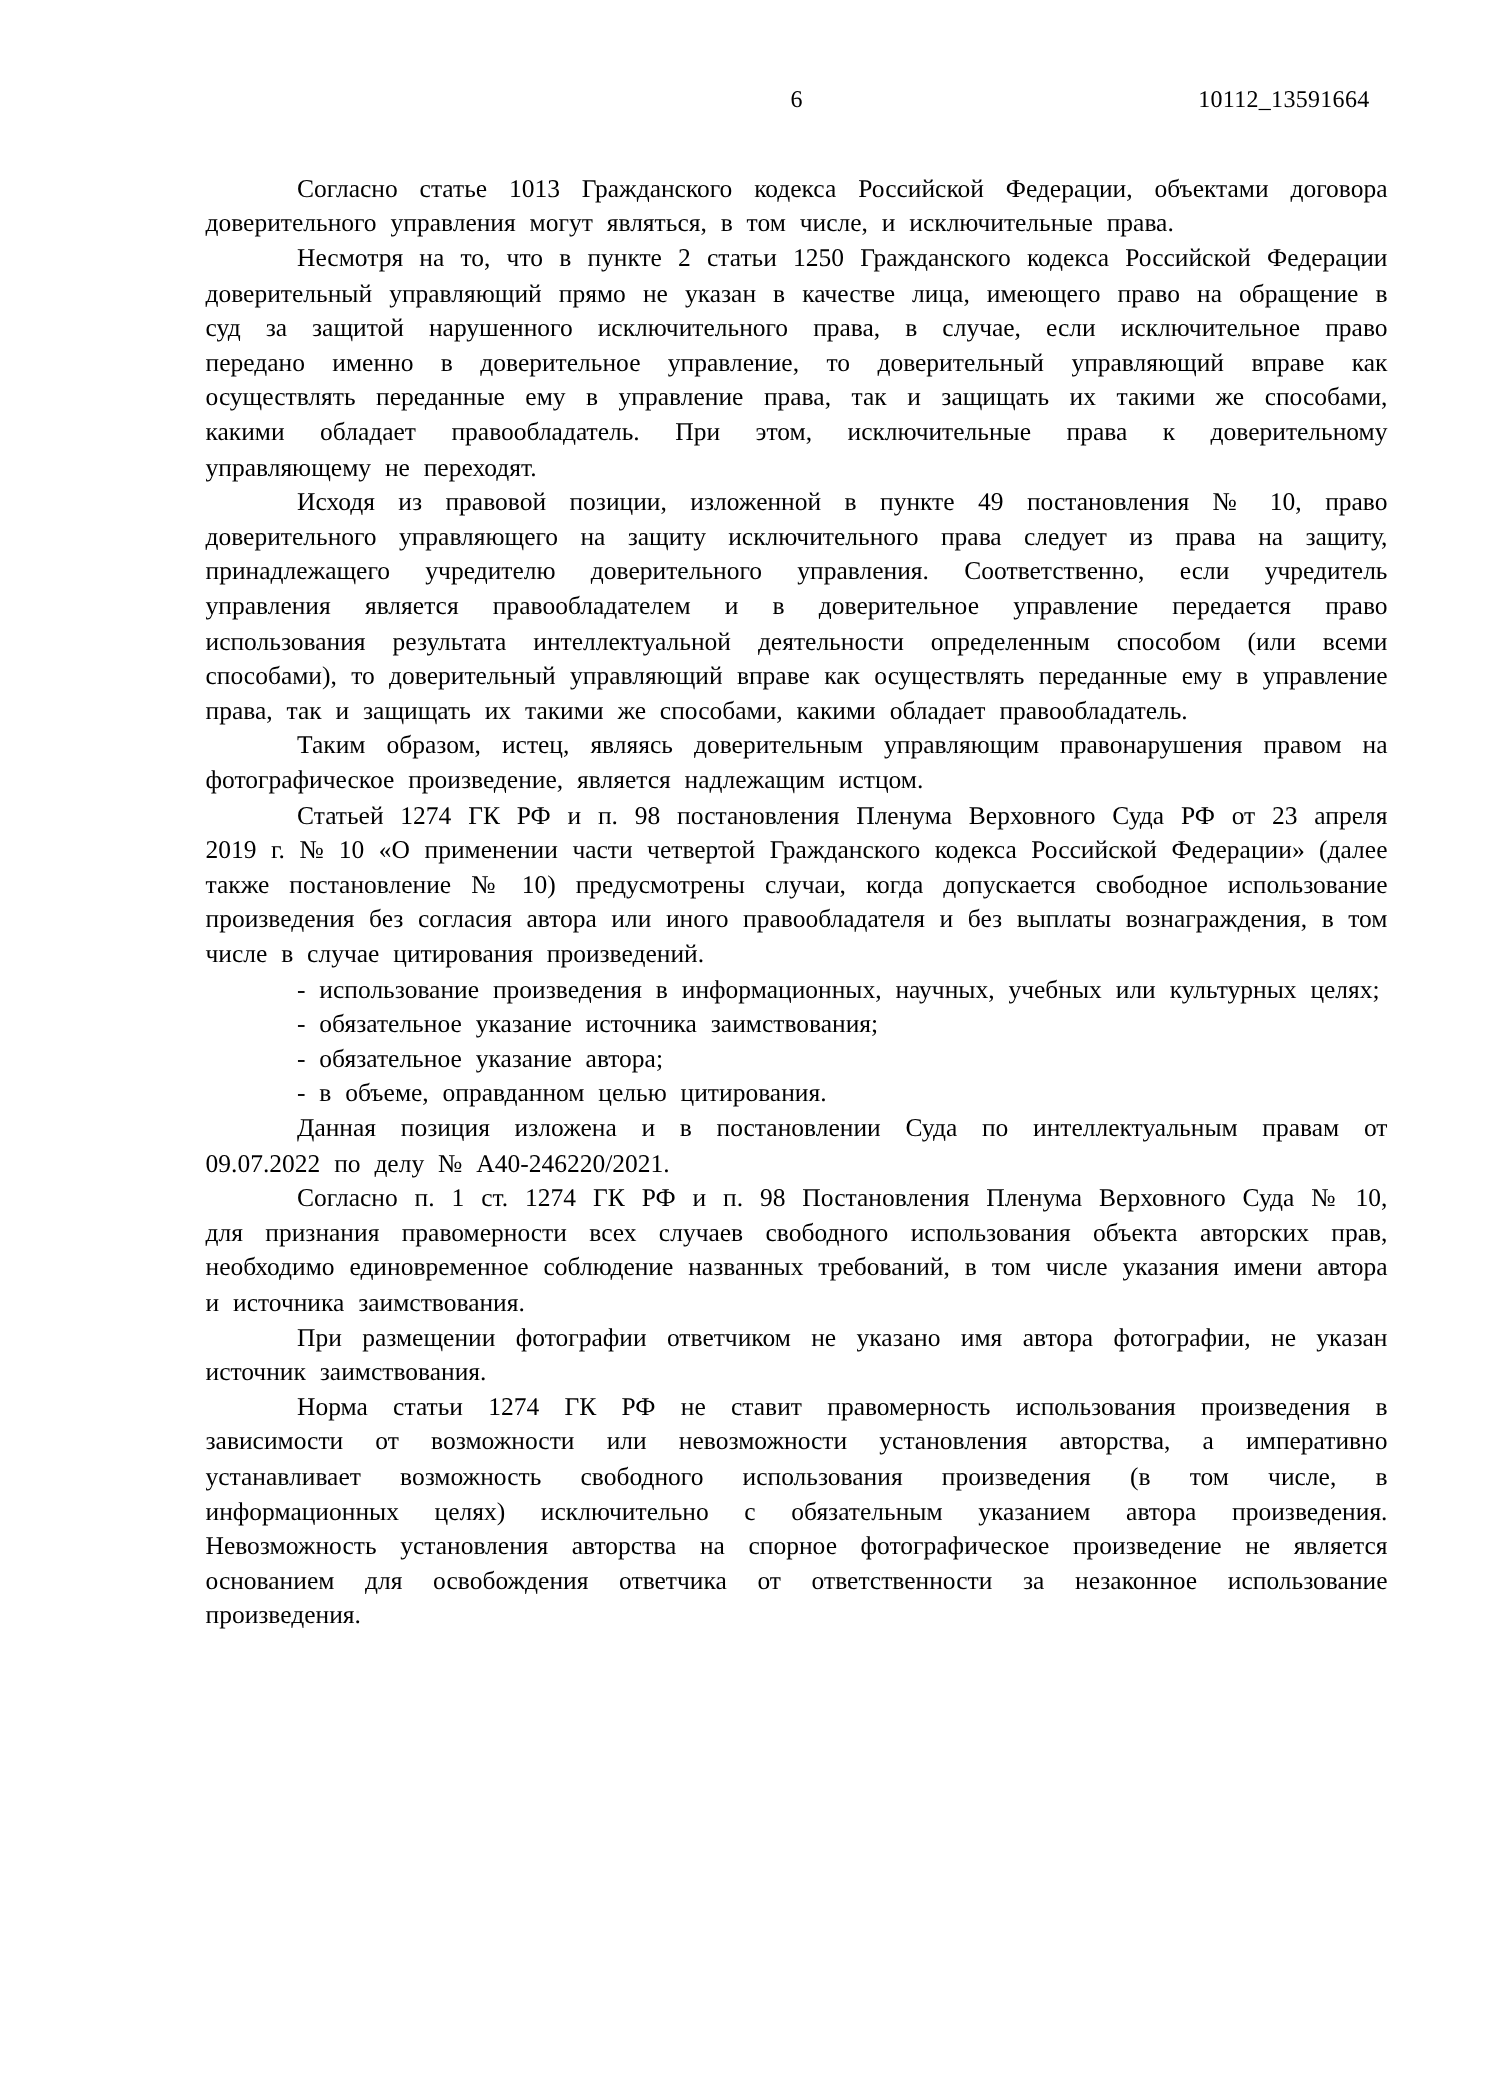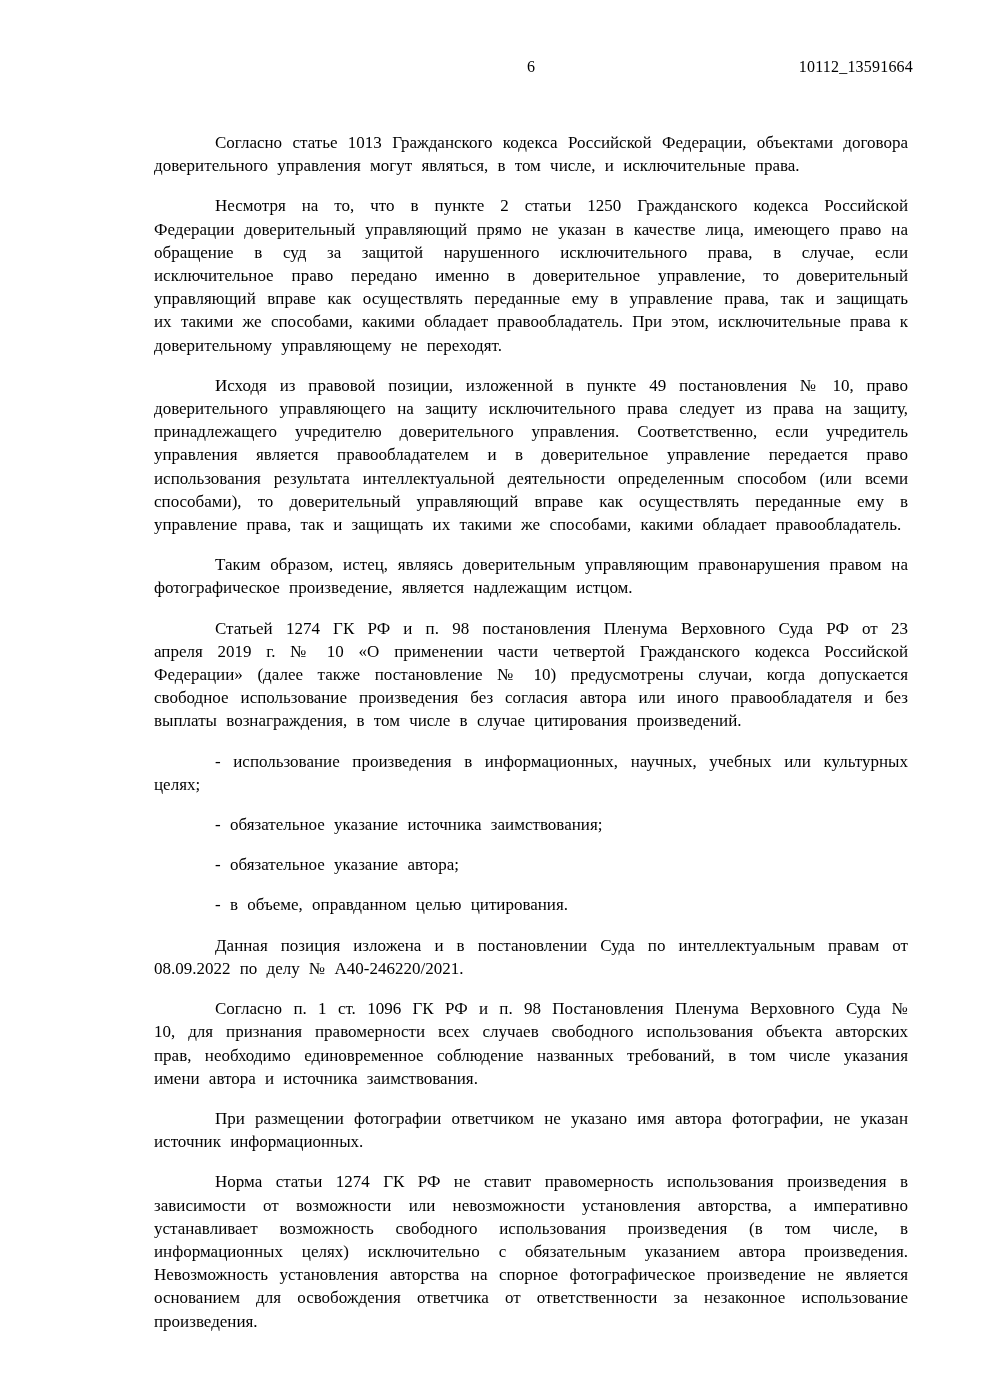--- a/index.html
+++ b/index.html
@@ -41,21 +41,21 @@
     position: absolute;
     top: 114px;
     left: 137px;
     width: 788px;
     font-size: 17px;
     line-height: 23.2px;
     text-align: justify;
     word-spacing: 5px;
   }
   .content p {
-    margin: 17px;
+    margin: 0;
     padding: 0;
     text-indent: 61px;
   }
 </style>
 </head>
 <body>
 
 <div class="page">
   <div class="header">
     <span class="page-num">6</span>
@@ -64,18 +64,18 @@
   <div class="content">
     <p>Согласно статье 1013 Гражданского кодекса Российской Федерации, объектами договора доверительного управления могут являться, в том числе, и исключительные права.</p>
     <p>Несмотря на то, что в пункте 2 статьи 1250 Гражданского кодекса Российской Федерации доверительный управляющий прямо не указан в качестве лица, имеющего право на обращение в суд за защитой нарушенного исключительного права, в случае, если исключительное право передано именно в доверительное управление, то доверительный управляющий вправе как осуществлять переданные ему в управление права, так и защищать их такими же способами, какими обладает правообладатель. При этом, исключительные права к доверительному управляющему не переходят.</p>
     <p>Исходя из правовой позиции, изложенной в пункте 49 постановления № 10, право доверительного управляющего на защиту исключительного права следует из права на защиту, принадлежащего учредителю доверительного управления. Соответственно, если учредитель управления является правообладателем и в доверительное управление передается право использования результата интеллектуальной деятельности определенным способом (или всеми способами), то доверительный управляющий вправе как осуществлять переданные ему в управление права, так и защищать их такими же способами, какими обладает правообладатель.</p>
     <p>Таким образом, истец, являясь доверительным управляющим правонарушения правом на фотографическое произведение, является надлежащим истцом.</p>
     <p>Статьей 1274 ГК РФ и п. 98 постановления Пленума Верховного Суда РФ от 23 апреля 2019 г. № 10 «О применении части четвертой Гражданского кодекса Российской Федерации» (далее также постановление № 10) предусмотрены случаи, когда допускается свободное использование произведения без согласия автора или иного правообладателя и без выплаты вознаграждения, в том числе в случае цитирования произведений.</p>
     <p>- использование произведения в информационных, научных, учебных или культурных целях;</p>
     <p>- обязательное указание источника заимствования;</p>
     <p>- обязательное указание автора;</p>
     <p>- в объеме, оправданном целью цитирования.</p>
-    <p>Данная позиция изложена и в постановлении Суда по интеллектуальным правам от 08.09.2022 по делу № А40-246220/2021.</p>
-    <p>Согласно п. 1 ст. 1096 ГК РФ и п. 98 Постановления Пленума Верховного Суда № 10, для признания правомерности всех случаев свободного использования объекта авторских прав, необходимо единовременное соблюдение названных требований, в том числе указания имени автора и источника заимствования.</p>
-    <p>При размещении фотографии ответчиком не указано имя автора фотографии, не указан источник информационных.</p>
+    <p>Данная позиция изложена и в постановлении Суда по интеллектуальным правам от 09.07.2022 по делу № А40-246220/2021.</p>
+    <p>Согласно п. 1 ст. 1274 ГК РФ и п. 98 Постановления Пленума Верховного Суда № 10, для признания правомерности всех случаев свободного использования объекта авторских прав, необходимо единовременное соблюдение названных требований, в том числе указания имени автора и источника заимствования.</p>
+    <p>При размещении фотографии ответчиком не указано имя автора фотографии, не указан источник заимствования.</p>
     <p>Норма статьи 1274 ГК РФ не ставит правомерность использования произведения в зависимости от возможности или невозможности установления авторства, а императивно устанавливает возможность свободного использования произведения (в том числе, в информационных целях) исключительно с обязательным указанием автора произведения. Невозможность установления авторства на спорное фотографическое произведение не является основанием для освобождения ответчика от ответственности за незаконное использование произведения.</p>
   </div>
 </div>
 
 </body></html>

